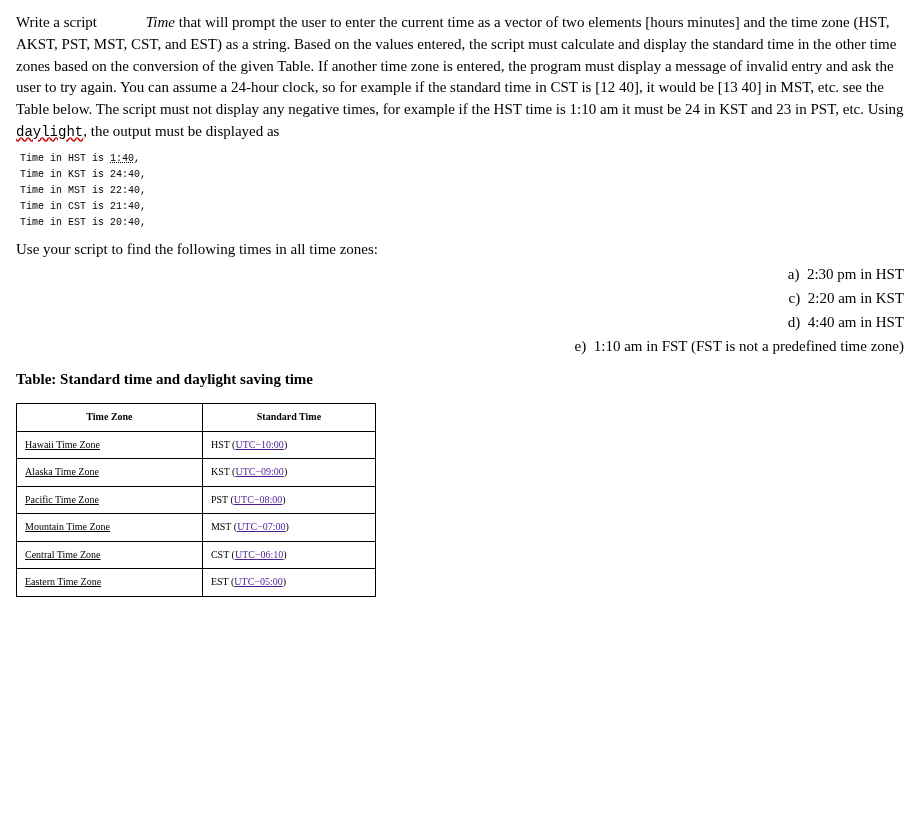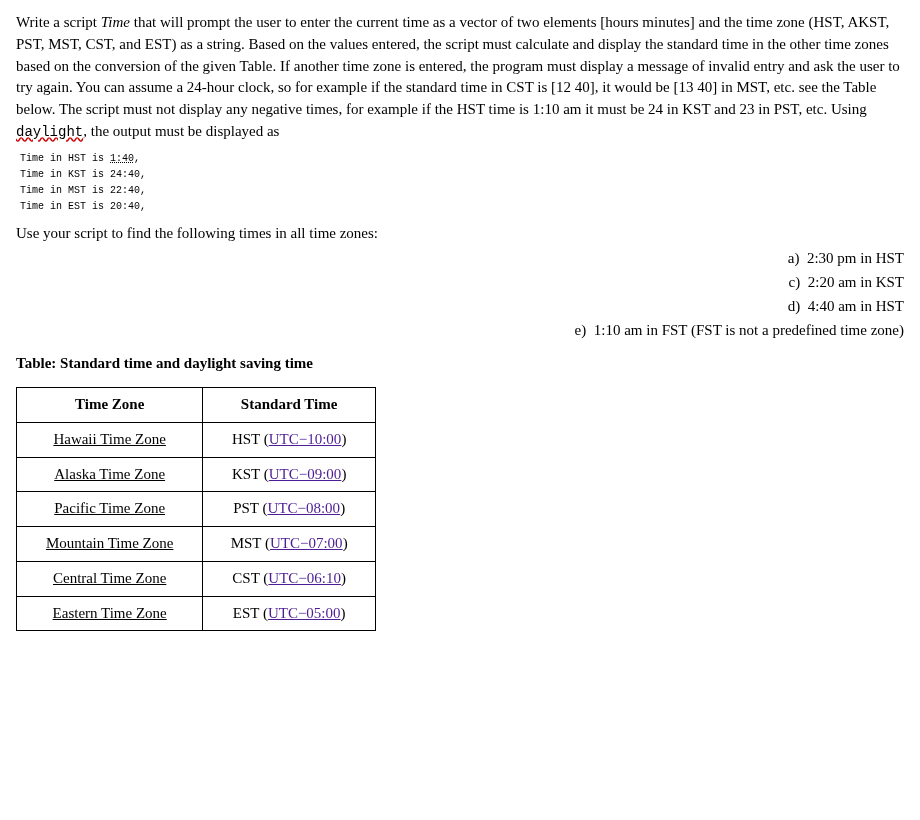--- a/index.html
+++ b/index.html
@@ -17,20 +17,21 @@
       min-height: 820px;
       padding: 12px 16px;
       line-height: 1.45;
     }
 
     .intro-text {
       margin-bottom: 8px;
     }
 
     .intro-text em {
+      margin-left: 45px;
     }
 
     .code-block {
       font-family: 'Courier New', Courier, monospace;
       font-size: 10px;
       margin: 8px 4px;
       line-height: 1.6;
     }
 
     .code-block .underline-dotted {
@@ -62,37 +63,37 @@
     .table-caption {
       font-weight: bold;
       margin-top: 12px;
       margin-bottom: 12px;
       font-size: 15px;
     }
 
     .time-table {
       border-collapse: collapse;
       width: 360px;
-      font-size: 15px;
+      font-size: 10px;
     }
 
     .time-table th,
     .time-table td {
       border: 1.5px solid #000;
       padding: 6px 8px;
     }
 
     .time-table th {
       font-weight: bold;
       text-align: center;
       background: #fff;
     }
 
     .time-table td {
-      text-align: center;
+      text-align: left;
       vertical-align: middle;
       font-family: Liberation Serif, serif;
     }
 
     .tz-name {
       text-decoration: underline;
       color: #000;
     }
 
     .utc-link {
@@ -107,20 +108,21 @@
 
   <p class="intro-text">
     Write a script <em>Time</em> that will prompt the user to enter the current time as a vector of two elements [hours minutes] and the time zone (HST, AKST, PST, MST, CST, and EST) as a string.  Based on the values entered, the script must calculate and display the standard time in the other time zones based on the conversion of the given Table.  If another time zone is entered, the program must display a message of invalid entry and ask the user to try again. You can assume a 24-hour clock, so for example if the standard time in CST is [12 40], it would be [13 40] in MST, etc. see the Table below. The script must not display any negative times, for example if the HST time is 1:10 am it must be 24 in KST and 23 in PST, etc. Using
     <span class="inline-code">daylight</span>, the output must be displayed as
   </p>
 
   <div class="code-block">
     <div>Time in HST is <span class="underline-dotted"> 1:40</span>,</div>
     <div>Time in KST is 24:40,</div>
     <div>Time in MST is 22:40,</div>
+    <div>Time in CST is 21:40,</div>
     <div>Time in EST is 20:40,</div>
   </div>
 
   <p class="use-script">Use your script to find the following times in all time zones:</p>
 
   <ol class="exercises">
     <li><span>a)&nbsp;&nbsp;</span><span>2:30 pm in HST</span></li>
     <li><span>c)&nbsp;&nbsp;</span><span>2:20 am in KST</span></li>
     <li><span>d)&nbsp;&nbsp;</span><span>4:40 am in HST</span></li>
     <li><span>e)&nbsp;&nbsp;</span><span>1:10 am in FST (FST is not a predefined time zone)</span></li>

